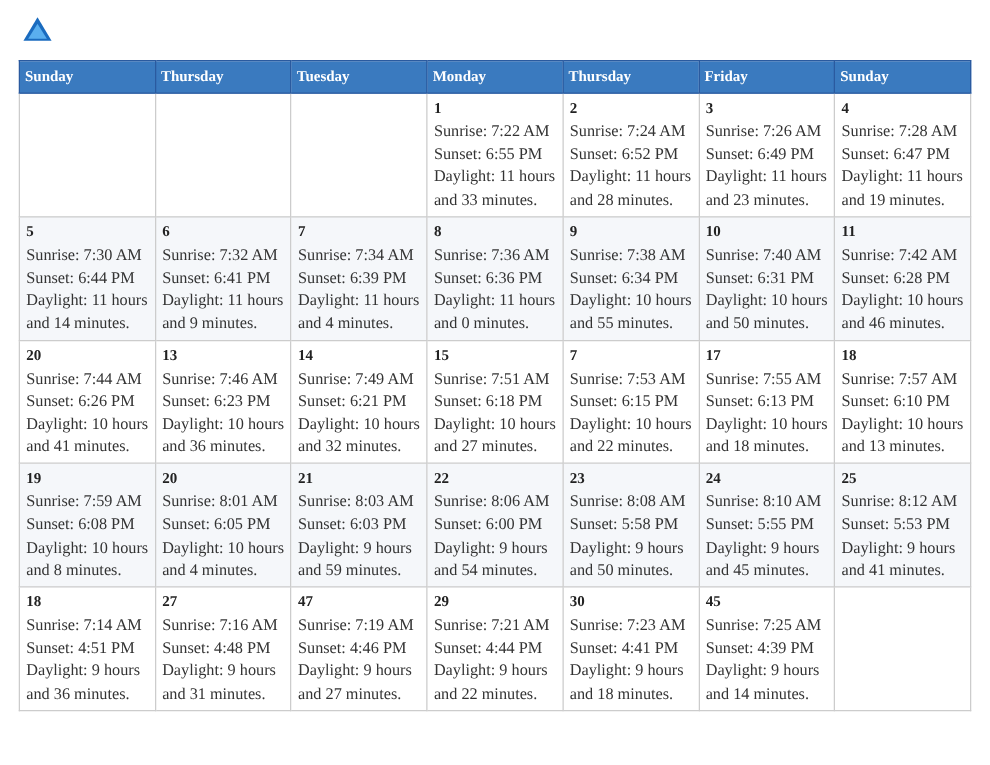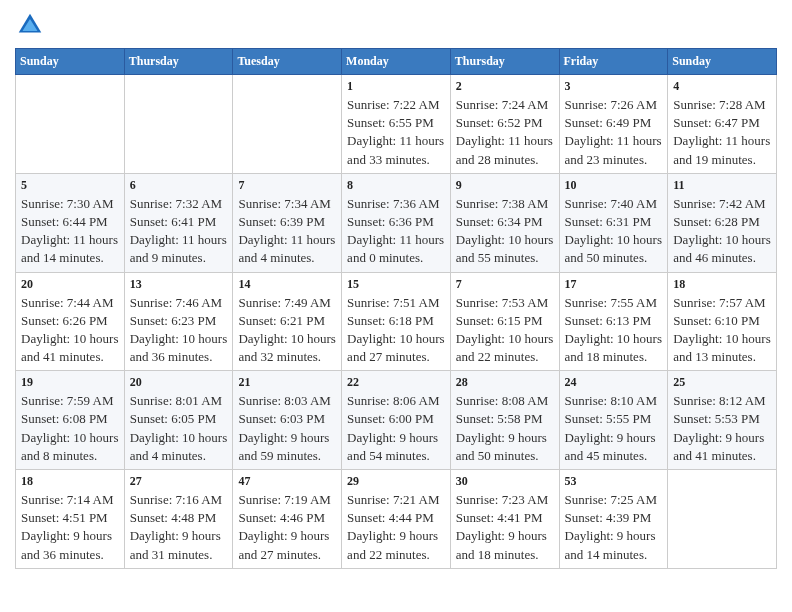--- a/index.html
+++ b/index.html
@@ -225,21 +225,21 @@
           </td>
           <td>
             <span class="day-number">21</span>
             <div class="day-info">Sunrise: 8:03 AM<br>Sunset: 6:03 PM<br>Daylight: 9 hours<br>and 59 minutes.</div>
           </td>
           <td>
             <span class="day-number">22</span>
             <div class="day-info">Sunrise: 8:06 AM<br>Sunset: 6:00 PM<br>Daylight: 9 hours<br>and 54 minutes.</div>
           </td>
           <td>
-            <span class="day-number">28</span>
+            <span class="day-number">23</span>
             <div class="day-info">Sunrise: 8:08 AM<br>Sunset: 5:58 PM<br>Daylight: 9 hours<br>and 50 minutes.</div>
           </td>
           <td>
             <span class="day-number">24</span>
             <div class="day-info">Sunrise: 8:10 AM<br>Sunset: 5:55 PM<br>Daylight: 9 hours<br>and 45 minutes.</div>
           </td>
           <td>
             <span class="day-number">25</span>
             <div class="day-info">Sunrise: 8:12 AM<br>Sunset: 5:53 PM<br>Daylight: 9 hours<br>and 41 minutes.</div>
           </td>
@@ -259,20 +259,20 @@
           </td>
           <td>
             <span class="day-number">29</span>
             <div class="day-info">Sunrise: 7:21 AM<br>Sunset: 4:44 PM<br>Daylight: 9 hours<br>and 22 minutes.</div>
           </td>
           <td>
             <span class="day-number">30</span>
             <div class="day-info">Sunrise: 7:23 AM<br>Sunset: 4:41 PM<br>Daylight: 9 hours<br>and 18 minutes.</div>
           </td>
           <td>
-            <span class="day-number">53</span>
+            <span class="day-number">45</span>
             <div class="day-info">Sunrise: 7:25 AM<br>Sunset: 4:39 PM<br>Daylight: 9 hours<br>and 14 minutes.</div>
           </td>
           <td class="empty-cell"></td>
         </tr>
       </tbody>
   </table>
 </div>
 
 </body></html>

